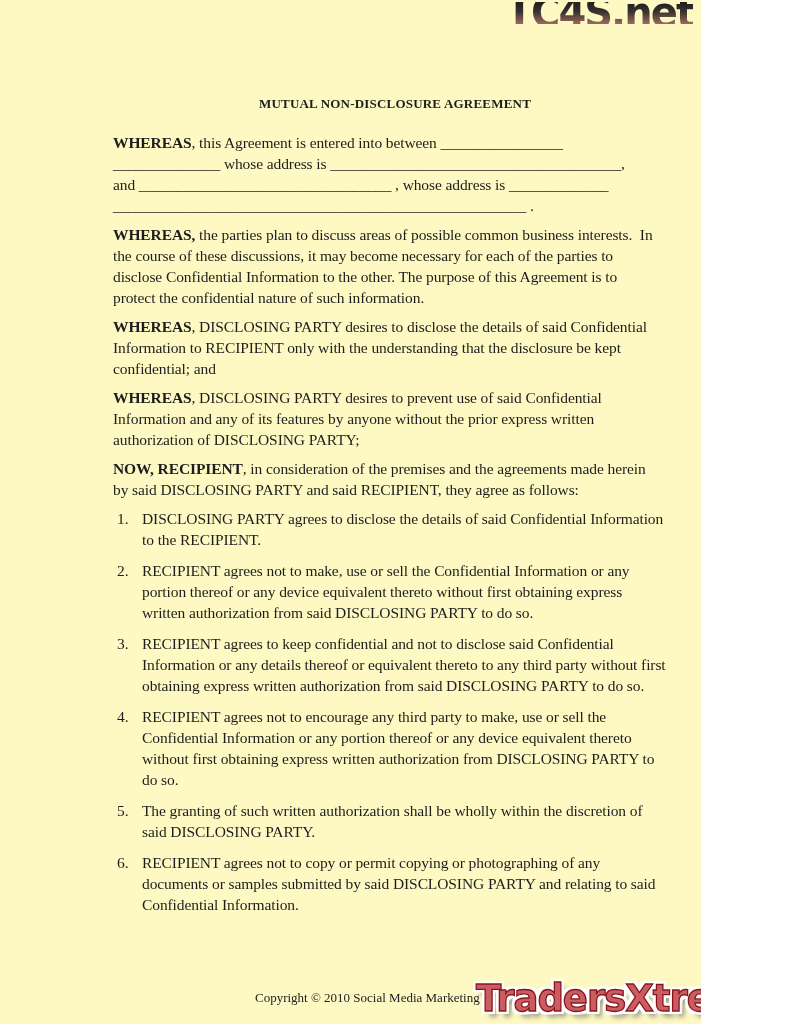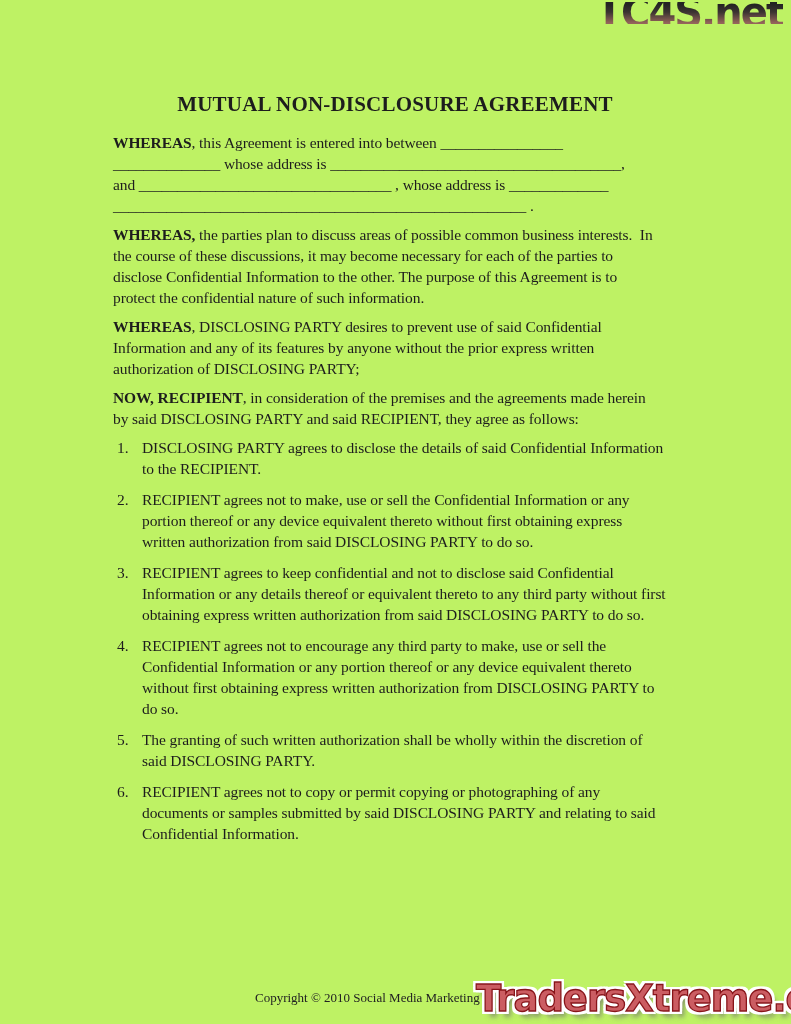--- a/index.html
+++ b/index.html
@@ -1,39 +1,39 @@
 <!DOCTYPE html>
 <html><head>
 <meta charset="utf-8">
 <style>
   html,body{margin:0;padding:0;background:#ffffff;}
   .page{
     position:relative;
-    width:791px;height:1024px;
-    background:#bef264;
+    width:701px;height:1024px;
+    background:#fef9c3;
     overflow:hidden;
     font-family:"Liberation Serif", serif;
     font-size:15.5px;
     line-height:21px;
     letter-spacing:-0.1px;
     color:#1d1d1d;
   }
   
   .logo{
     position:absolute;top:2px;right:8px;
     font-family:"DejaVu Sans", sans-serif;
     font-size:40px;font-weight:bold;letter-spacing:-2px;
     background:linear-gradient(180deg,#232323 10%,#3a3331 45%,#96655b 95%);
     -webkit-background-clip:text;background-clip:text;color:transparent;
     transform:scaleY(1.06);transform-origin:top right;
     white-space:nowrap;
   }
   .doc{position:absolute;left:113px;top:93px;width:564px;}
   .title{
-    font-size:21px;font-weight:bold;text-align:center;
+    font-size:13px;font-weight:bold;text-align:center;
     margin:0 0 17px 0;line-height:22px;letter-spacing:0.2px;
   }
   .para{margin:0 0 8px 0;}
   .para .lead{font-weight:bold;}
   .para .rest{white-space:pre;}
   .clauses{margin-top:0;}
   .clause{position:relative;padding-left:29px;margin-bottom:10px;}
   .clause .num{position:absolute;left:4px;top:0;}
   .clause .ctext{white-space:pre;display:inline-block;}
   
@@ -80,20 +80,23 @@
     <p class="para"><b class="lead">WHEREAS</b><span class="rest">, this Agreement is entered into between ________________
 ______________ whose address is ______________________________________,
 and _________________________________ , whose address is _____________
 ______________________________________________________ .</span></p>
 
     <p class="para"><b class="lead">WHEREAS,</b><span class="rest"> the parties plan to discuss areas of possible common business interests.  In
 the course of these discussions, it may become necessary for each of the parties to
 disclose Confidential Information to the other. The purpose of this Agreement is to
 protect the confidential nature of such information.</span></p>
 
+    <p class="para"><b class="lead">WHEREAS</b><span class="rest">, DISCLOSING PARTY desires to disclose the details of said Confidential
+Information to RECIPIENT only with the understanding that the disclosure be kept
+confidential; and</span></p>
 
     <p class="para"><b class="lead">WHEREAS</b><span class="rest">, DISCLOSING PARTY desires to prevent use of said Confidential
 Information and any of its features by anyone without the prior express written
 authorization of DISCLOSING PARTY;</span></p>
 
     <p class="para"><b class="lead">NOW, RECIPIENT</b><span class="rest">, in consideration of the premises and the agreements made herein
 by said DISCLOSING PARTY and said RECIPIENT, they agree as follows:</span></p>
 
     <div class="clauses">
 

